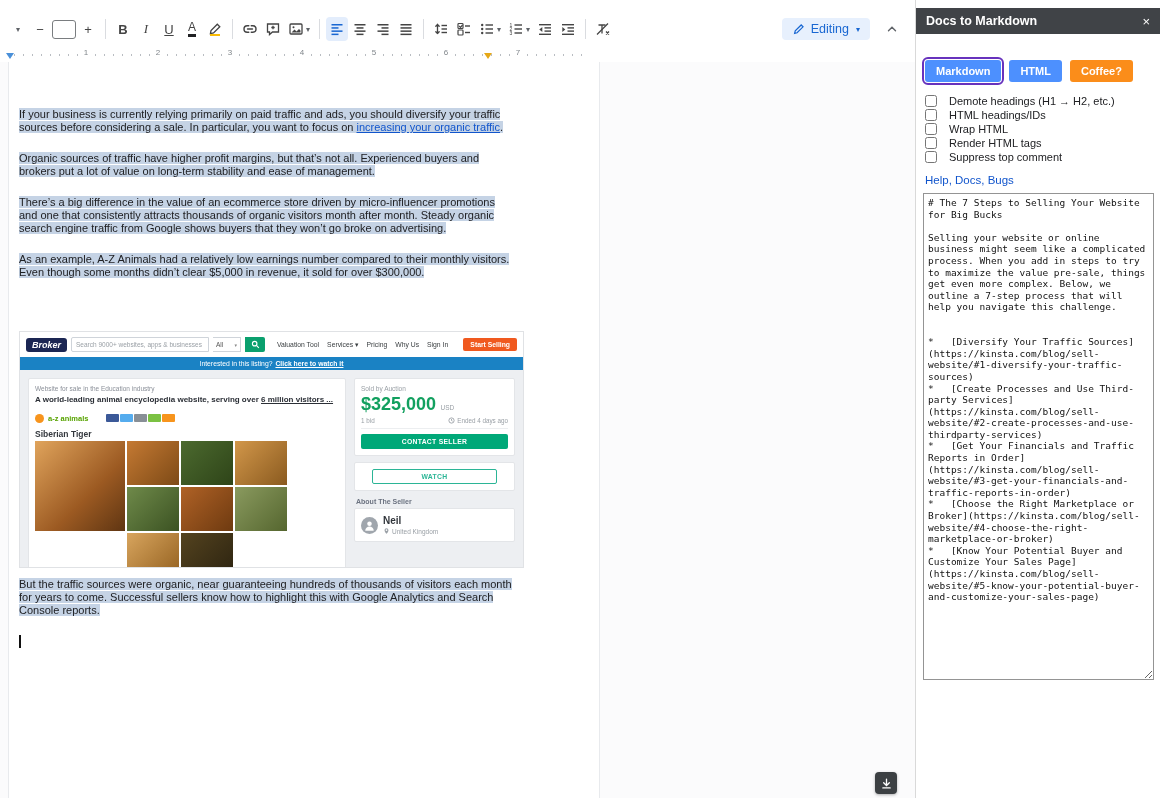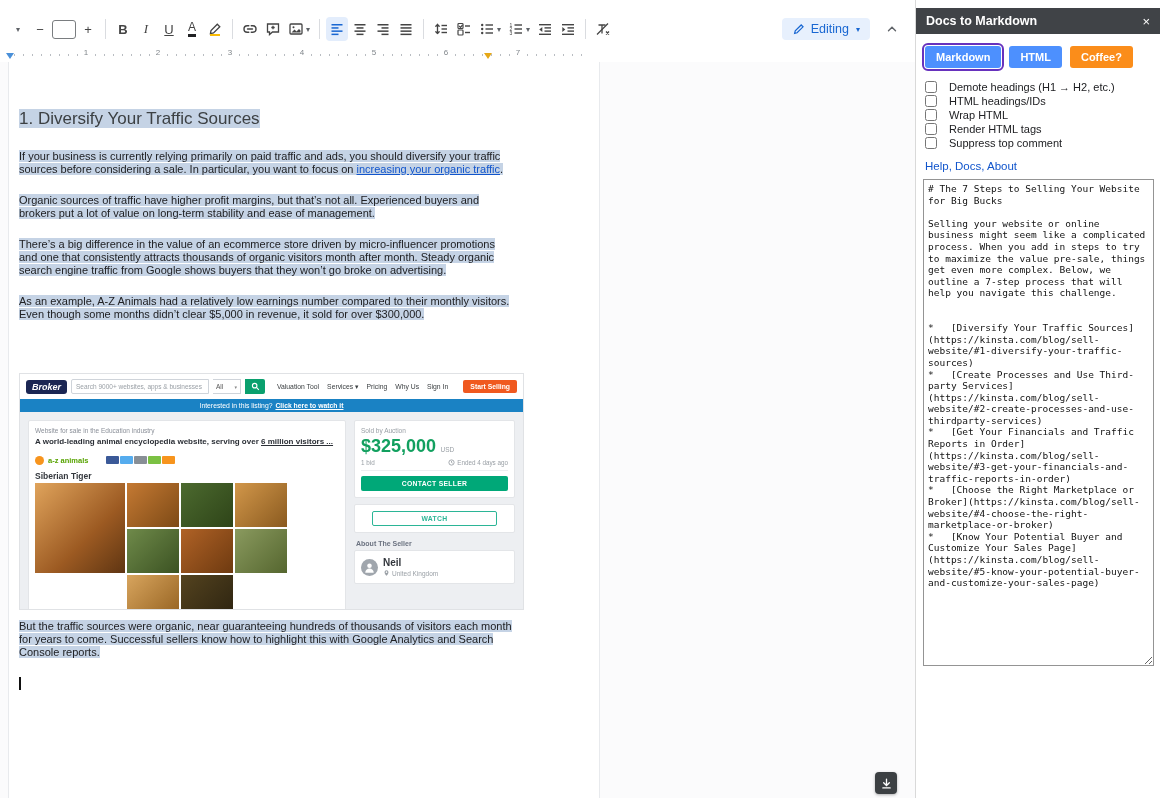--- a/index.html
+++ b/index.html
@@ -101,21 +101,21 @@
   .fp-avatar { width:17px; height:17px; border-radius:50%; background:#a0a6ad; flex:none;
                display:flex; align-items:center; justify-content:center; overflow:hidden; }
   .fp-name { font-size:10px; font-weight:bold; color:#33373d; }
   .fp-loc { font-size:6.5px; color:#9aa0a6; display:flex; align-items:center; gap:2px; margin-top:1px; }
 
   
   .sidebar { width:245px; height:798px; border-left:1px solid #d9d9d9; background:#fff; padding-top:8px; }
   .sb-header { background:#404347; color:#fff; height:26px; display:flex; align-items:center;
                justify-content:space-between; padding:1px 10px; font-size:12.5px; font-weight:bold; }
   .sb-close { cursor:pointer; font-size:13px; font-weight:normal; }
-  .sb-body { padding:10px 7px 0 7px; }
+  .sb-body { padding:24px 7px 0 7px; }
   .sb-buttons { display:flex; gap:8px; margin:2px 0 13px 2px; }
   .sb-btn { border:none; border-radius:3px; color:#fff; font-size:11px; font-weight:bold;
             padding:5px 11px; font-family:"Liberation Sans", sans-serif; cursor:pointer; }
   .btn-blue { background:#4d90fe; }
   .btn-focus { outline:2px solid #6732bd; outline-offset:1px; }
   .btn-coffee { background:#fb8d1a; }
   .cb { display:flex; align-items:center; gap:12px; margin:1px 0 2px 2px; font-size:11px; color:#202124; }
   .cb input { width:12px; height:12px; margin:0; flex:none; }
   .help { display:inline-block; color:#1155cc; font-size:11.5px; margin:9px 0 7px 2px;
           text-decoration:none; cursor:pointer; }
@@ -313,21 +313,20 @@
       <span class="rnum" style="left:302px">4</span>
       <span class="rnum" style="left:374px">5</span>
       <span class="rnum" style="left:446px">6</span>
       <span class="rnum" style="left:518px">7</span>
       <span class="rmark blue"></span>
       <span class="rmark amber"></span>
     </div>
 
     <div class="canvas">
       <div class="page">
-        <h2 class="doc-h"><span class="sel">1. Diversify Your Traffic Sources</span></h2>
         <p class="para"><span class="sel">If your business is currently relying primarily on paid traffic and ads, you should diversify your traffic sources before considering a sale. In particular, you want to focus on </span><a class="dlink sel">increasing your organic traffic</a><span class="sel">.</span></p>
         <p class="para"><span class="sel">Organic sources of traffic have higher profit margins, but that’s not all. Experienced buyers and brokers put a lot of value on long-term stability and ease of management.</span></p>
         <p class="para"><span class="sel">There’s a big difference in the value of an ecommerce store driven by micro-influencer promotions and one that consistently attracts thousands of organic visitors month after month. Steady organic search engine traffic from Google shows buyers that they won’t go broke on advertising.</span></p>
         <p class="para"><span class="sel">As an example, A-Z Animals had a relatively low earnings number compared to their monthly visitors. Even though some months didn’t clear $5,000 in revenue, it sold for over $300,000.</span></p>
 
         <div class="doc-image">
           <div class="fp-top">
             <span class="fp-logo">Broker</span>
             <span class="fp-search">
                 <span>Search 9000+ websites, apps &amp; businesses</span>
@@ -466,21 +465,21 @@
         <span>Wrap HTML</span>
       </label>
       <label class="cb">
         <input type="checkbox" style="">
         <span>Render HTML tags</span>
       </label>
       <label class="cb">
         <input type="checkbox" style="">
         <span>Suppress top comment</span>
       </label>
-      <a class="help">Help, Docs, About</a>
+      <a class="help">Help, Docs, Bugs</a>
       <textarea class="sb-output" spellcheck="false" style=""># The 7 Steps to Selling Your Website for Big Bucks
 
 Selling your website or online business might seem like a complicated process. When you add in steps to try to maximize the value pre-sale, things get even more complex. Below, we outline a 7-step process that will help you navigate this challenge.
 
 
 *   [Diversify Your Traffic Sources](https://kinsta.com/blog/sell-website/#1-diversify-your-traffic-sources)
 *   [Create Processes and Use Third-party Services](https://kinsta.com/blog/sell-website/#2-create-processes-and-use-thirdparty-services)
 *   [Get Your Financials and Traffic Reports in Order](https://kinsta.com/blog/sell-website/#3-get-your-financials-and-traffic-reports-in-order)
 *   [Choose the Right Marketplace or Broker](https://kinsta.com/blog/sell-website/#4-choose-the-right-marketplace-or-broker)
 *   [Know Your Potential Buyer and Customize Your Sales Page](https://kinsta.com/blog/sell-website/#5-know-your-potential-buyer-and-customize-your-sales-page)</textarea>

